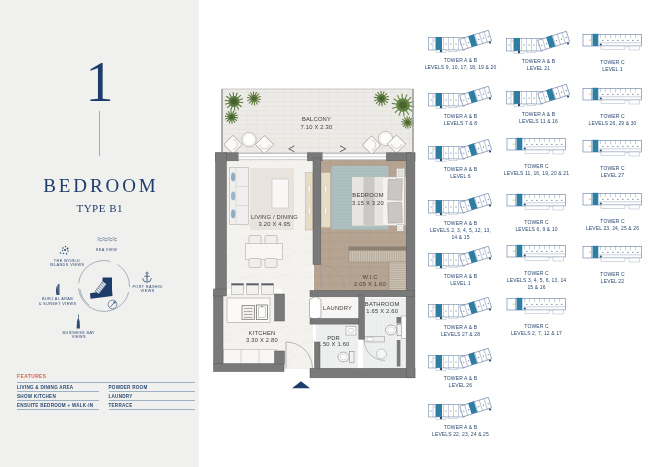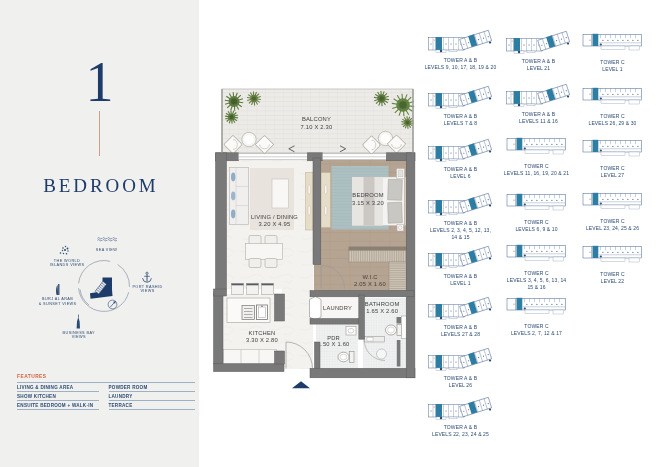--- a/index.html
+++ b/index.html
@@ -26,20 +26,21 @@
 <div id="page">
 
 <div id="leftpanel"></div>
 
 <div class="abs" id="num1">1</div>
 
 <div class="abs" id="vline"></div>
 
 <div class="abs" id="t-bedroom">BEDROOM</div>
 
+<div class="abs" id="t-typeb1">TYPE B1</div>
 
 <svg id="compass" width="160" height="114" viewBox="0 0 160 114">
 
 <g fill="none" stroke="#8a95a8" stroke-width="0.7">
 <path d="M97.5,36.4 A25.5,25.5 0 0 1 109.5,58.9"></path>
 <path d="M108.7,64.2 A25.5,25.5 0 0 1 58.6,60.2"></path>
 <path d="M58.6,55.3 A25.5,25.5 0 0 1 90.2,33.3"></path>
 <path d="M69.1,77.1 A24.2,24.2 0 0 1 60.0,61.4"></path>
 </g>
 

